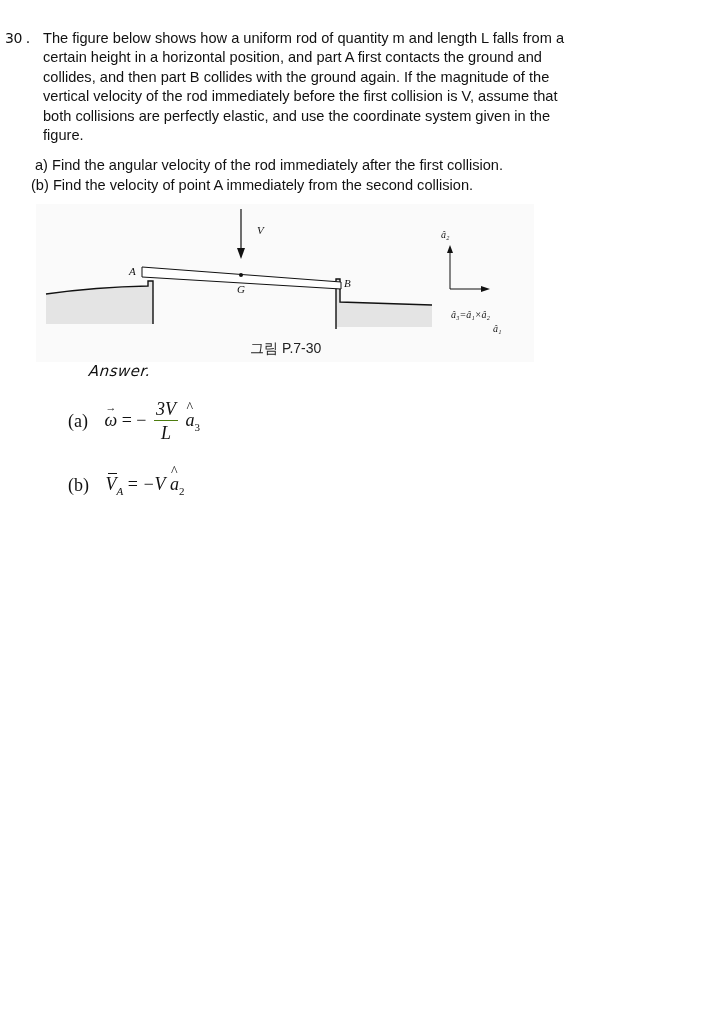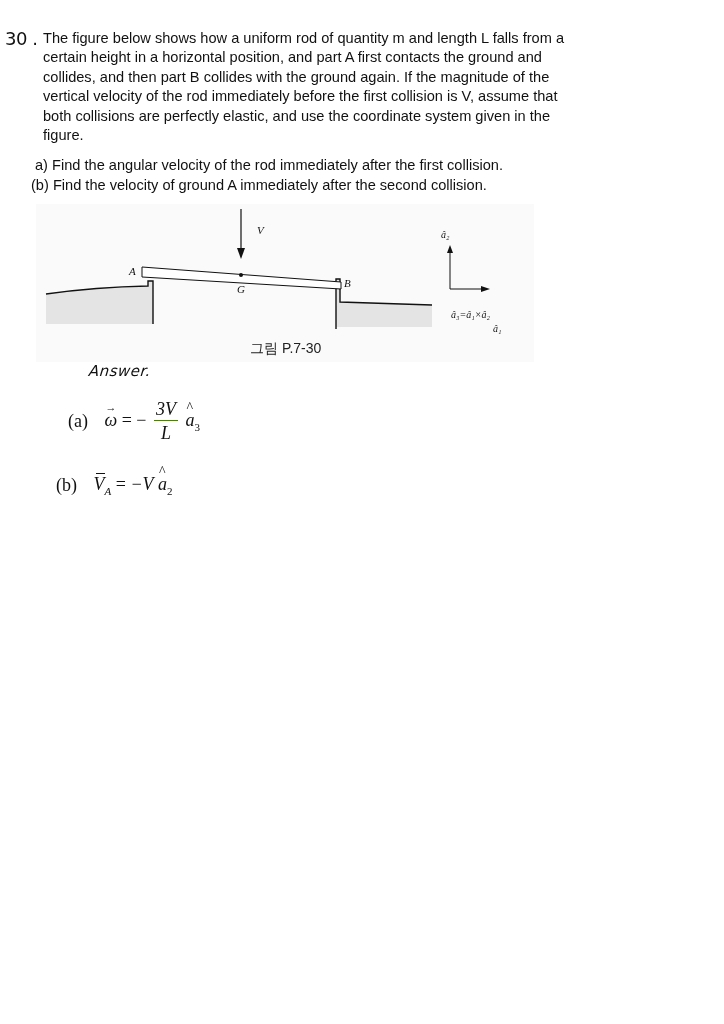--- a/index.html
+++ b/index.html
@@ -1,34 +1,34 @@
 <!DOCTYPE html>
 <html><head>
 <meta charset="utf-8">
 <style>
   html, body { margin: 0; padding: 0; background: #ffffff; }
   body { width: 724px; height: 1024px; position: relative; overflow: hidden; color: #111; }
   .problem { position: absolute; left: 0; top: 29px; width: 724px; font-family: "Liberation Sans", sans-serif; font-size: 14.6px; line-height: 19.4px; }
-  .qnum { position: absolute; left: 5px; top: 0; font-family: "DejaVu Sans", sans-serif; font-size: 18px; letter-spacing: -0.5px; }
+  .qnum { position: absolute; left: 5px; top: 0; font-family: "DejaVu Sans", sans-serif; font-size: 14px; letter-spacing: -0.5px; }
   .qtext { position: absolute; left: 31px; top: 0; width: 600px; white-space: pre-line; margin-left: 12px; }
   .parts { position: absolute; left: 0; top: 156px; width: 724px; font-family: "Liberation Sans", sans-serif; font-size: 14.6px; line-height: 19.5px; }
   .part-a { position: absolute; left: 35px; top: 0; white-space: nowrap; }
   .part-b { position: absolute; left: 31px; top: 20px; white-space: nowrap; }
 
   .figure { position: absolute; left: 36px; top: 204px; width: 498px; height: 158px; background: #fafafa; }
   .figure svg { position: absolute; left: 0; top: 0; }
   .fig-label { position: absolute; font-family: "Liberation Serif", serif; font-style: italic; font-size: 11px; color: #111; }
   .fig-caption { position: absolute; left: 214px; top: 136px; font-family: "Liberation Sans", sans-serif; font-size: 14px; color: #222; white-space: nowrap; }
   .axis-label { position: absolute; font-family: "Liberation Serif", serif; font-style: italic; font-size: 10px; color: #111; white-space: nowrap; }
 
   .answer-heading { position: absolute; left: 89px; top: 362px; font-family: "DejaVu Sans", sans-serif; font-size: 15px; font-style: italic; letter-spacing: 0.5px; color: #111; transform: skewX(-6deg); }
 
   .eq { position: absolute; font-family: "Liberation Serif", serif; font-size: 18px; color: #111; white-space: nowrap; }
   .eq-a { left: 68px; top: 398px; height: 56px; }
-  .eq-b { left: 56px; top: 474px; }
+  .eq-b { left: 68px; top: 474px; }
   .eq .label { display: inline-block; vertical-align: middle; margin-right: 12px; }
   .eq .it { font-style: italic; }
   .frac { display: inline-block; vertical-align: middle; text-align: center; margin: 0 3px; }
   .frac .num { display: block; padding: 0 2px; border-bottom: 1px solid #4d7c0f; line-height: 22px; }
   .frac .den { display: block; line-height: 24px; }
   .sub { font-size: 11px; vertical-align: -5px; }
   .hatv { position: relative; display: inline-block; }
   .hatv .hat { position: absolute; left: 1px; top: -10px; font-size: 14px; font-style: normal; }
   .vecw { position: relative; display: inline-block; }
   .vecw .arr { position: absolute; left: 1px; top: -9px; font-size: 11px; font-style: normal; }
@@ -43,21 +43,21 @@
   <div class="qtext">The figure below shows how a uniform rod of quantity m and length L falls from a
 certain height in a horizontal position, and part A first contacts the ground and
 collides, and then part B collides with the ground again.  If the magnitude of the
 vertical velocity of the rod immediately before the first collision is V, assume that
 both collisions are perfectly elastic, and use the coordinate system given in the
 figure.</div>
 </div>
 
 <div class="parts">
   <div class="part-a">a) Find the angular velocity of the rod immediately after the first collision.</div>
-  <div class="part-b">(b) Find the velocity of ground A immediately after the second collision.</div>
+  <div class="part-b">(b) Find the velocity of point A immediately from the second collision.</div>
 </div>
 
 <div class="figure">
   <svg width="498" height="158" viewBox="0 0 498 158">
 
     <path d="M10,90 Q60,83 112,82 L112,77 L117,77 L117,120 L10,120 Z" fill="#e4e4e4" stroke="none"></path>
     <path d="M10,90 Q60,83 112,82 L112,77 L117,77 L117,120" fill="none" stroke="#111" stroke-width="1.4"></path>
 
     <path d="M300,75 L304,75 L304,98 L396,101 L396,123 L300,123 Z" fill="#e4e4e4" stroke="none"></path>
     <path d="M300,125 L300,75 L304,75 L304,98 L396,101" fill="none" stroke="#111" stroke-width="1.4"></path>

